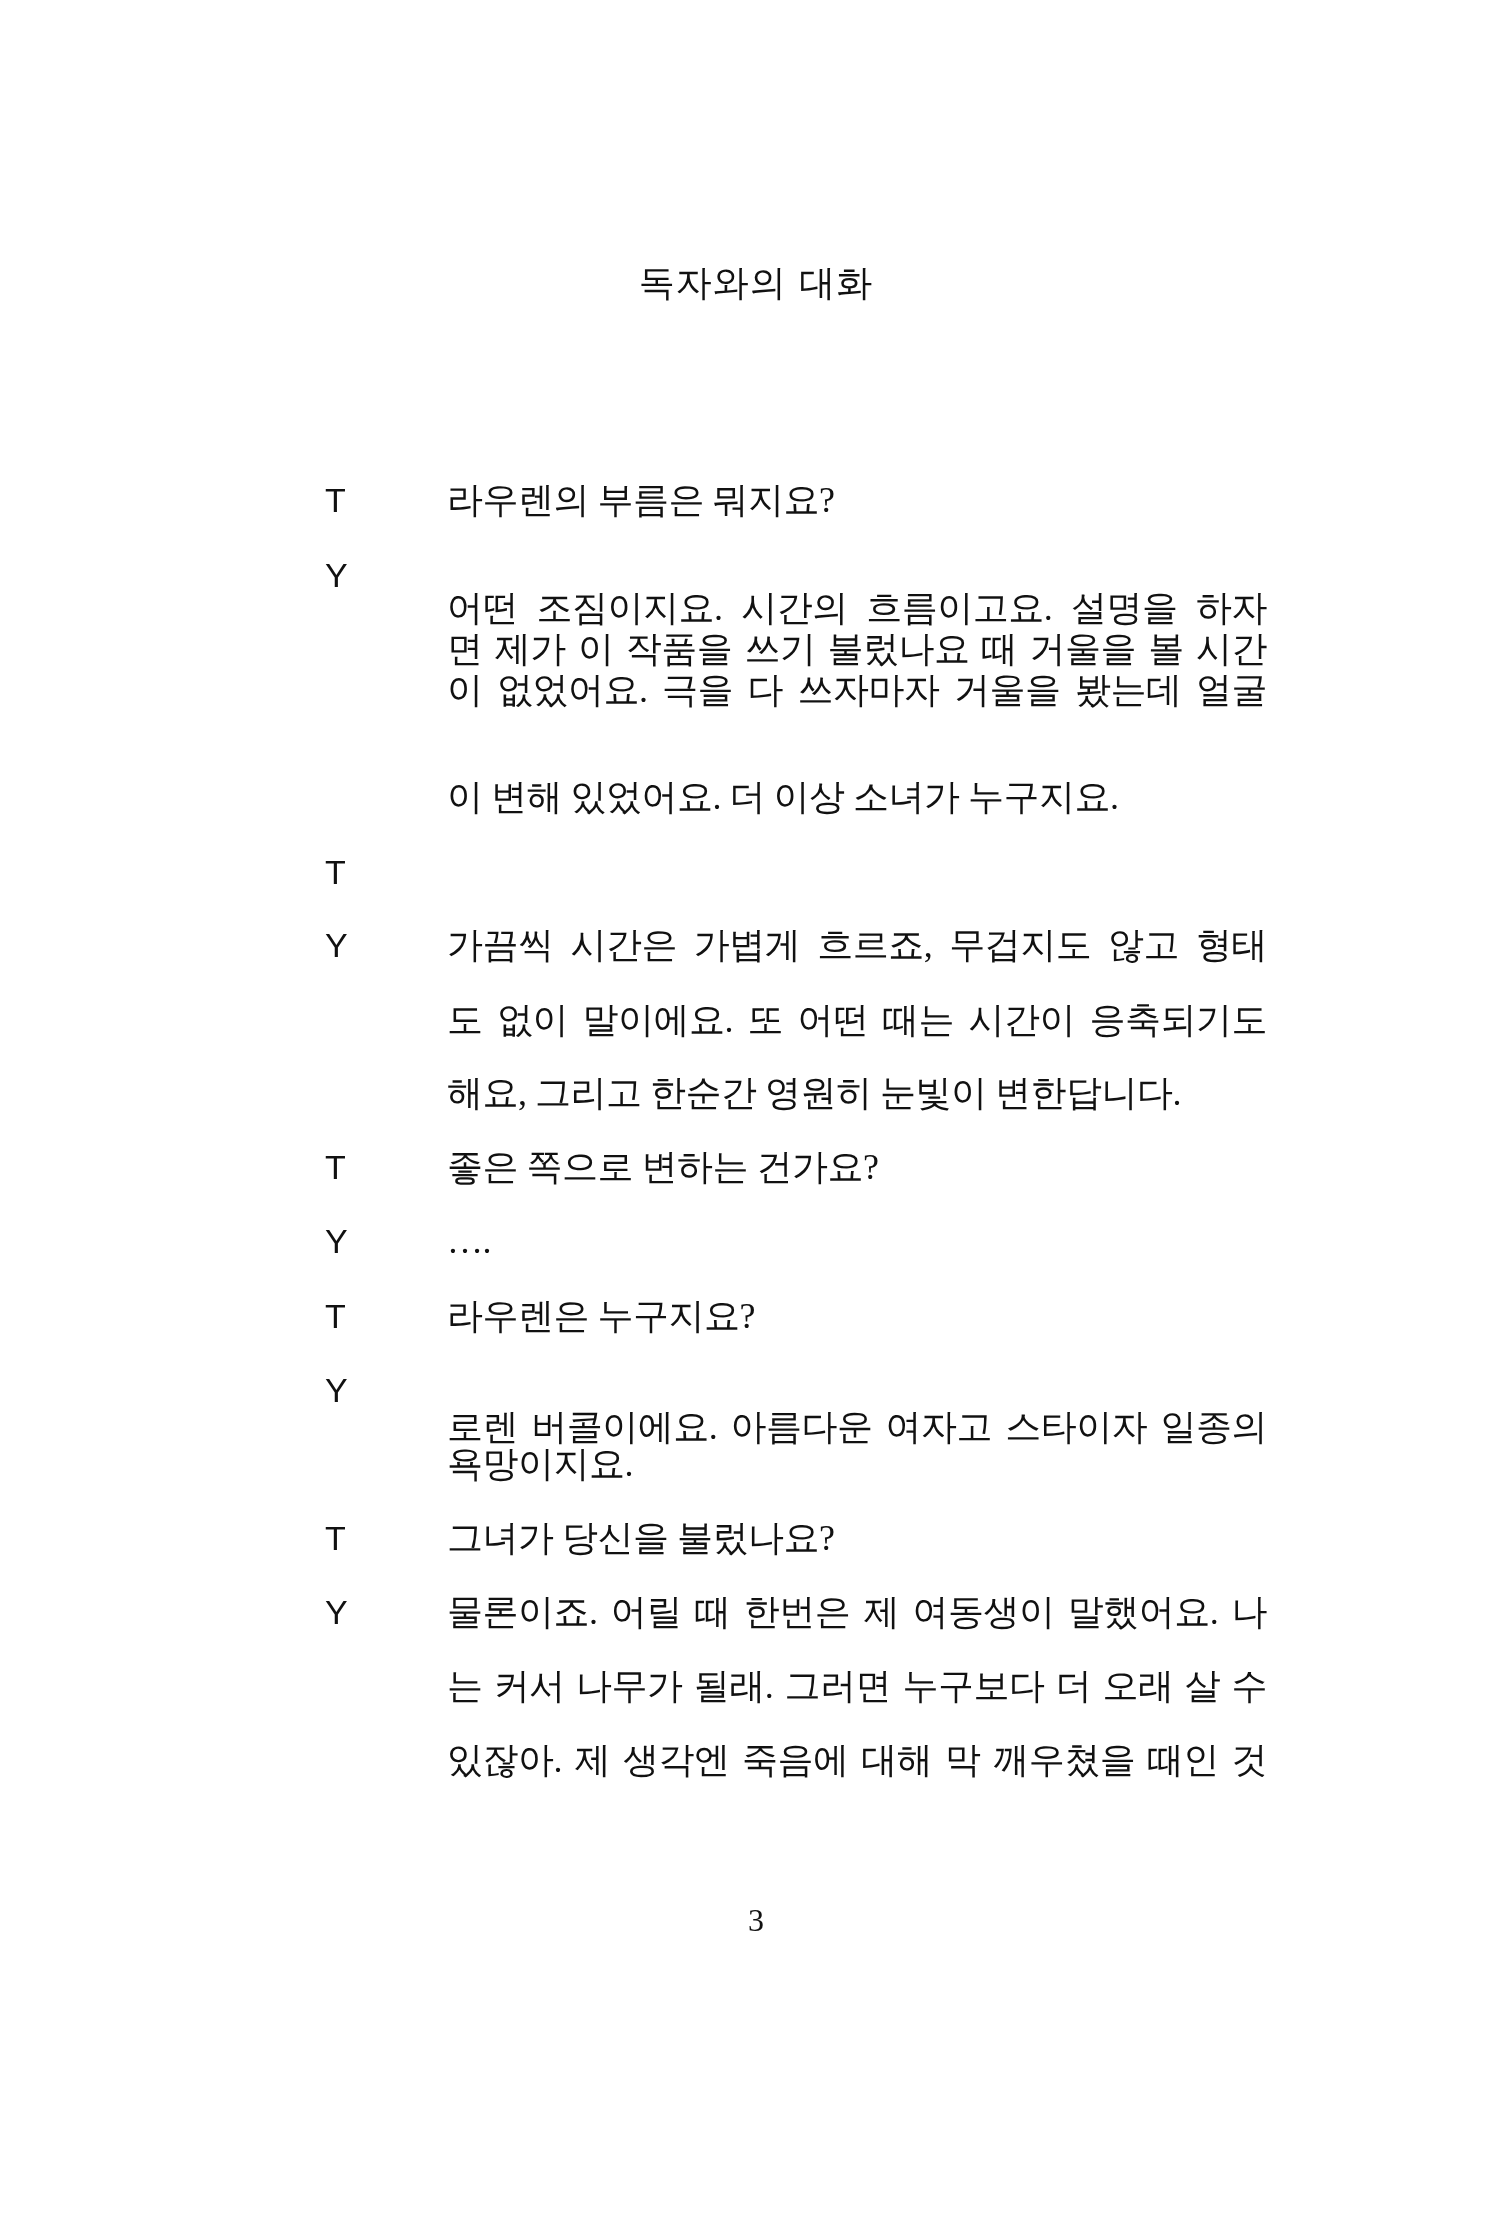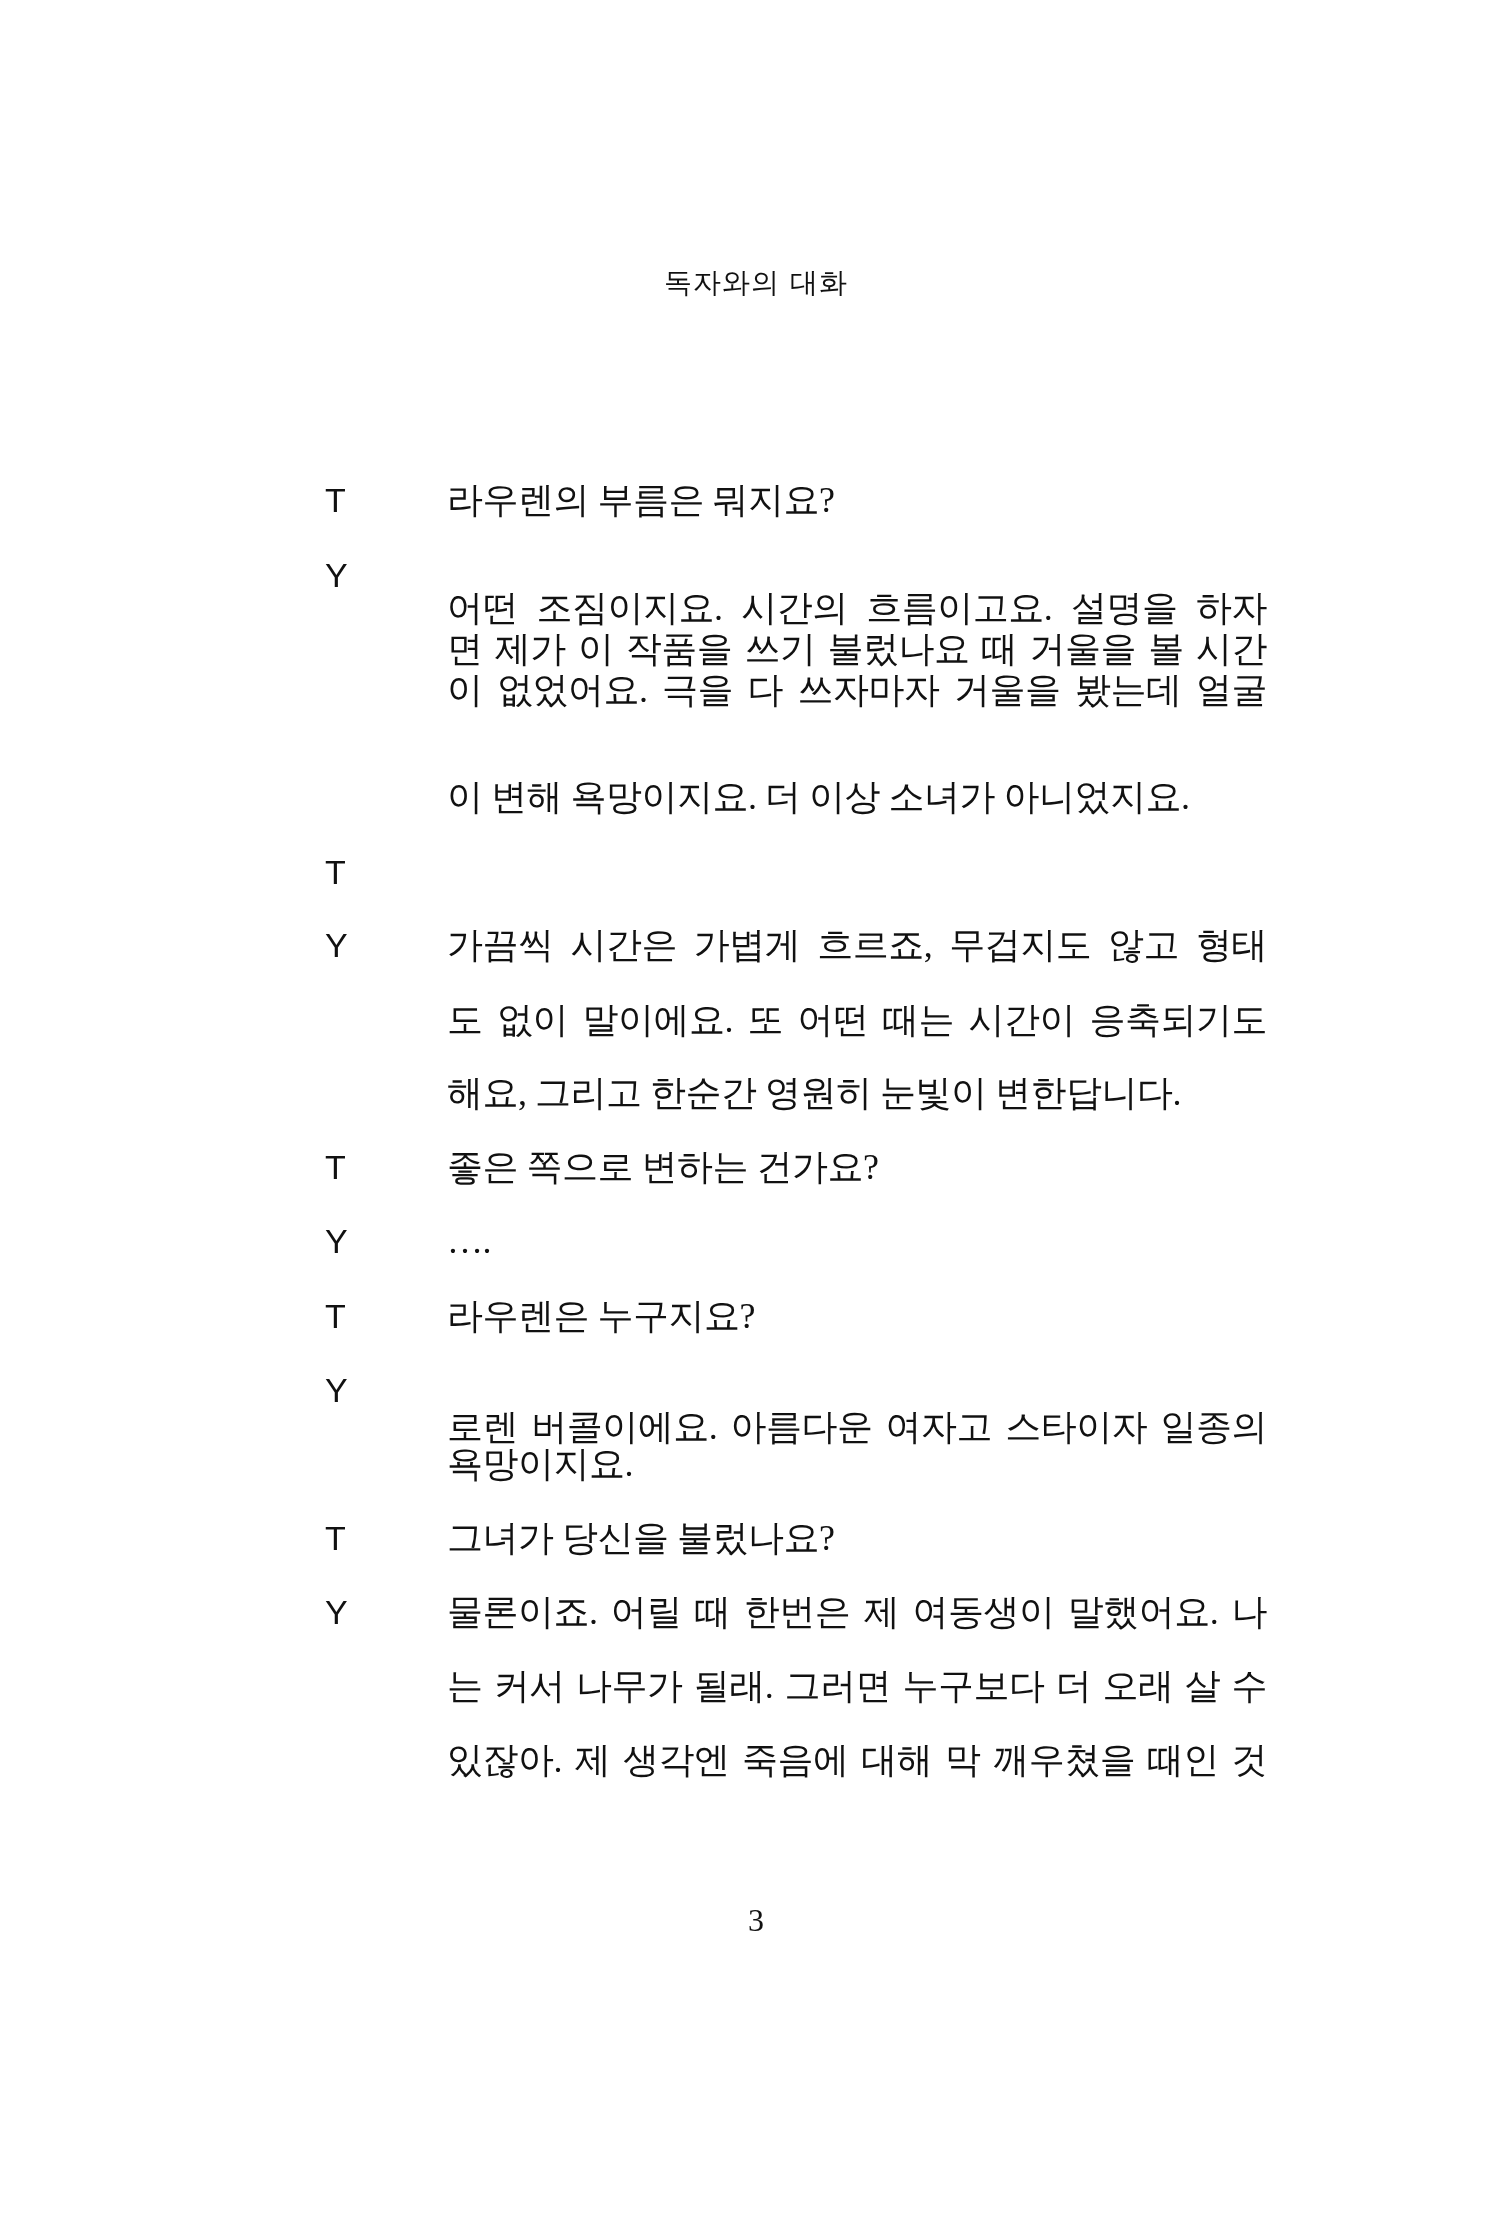--- a/index.html
+++ b/index.html
@@ -1,21 +1,21 @@
 <!DOCTYPE html>
 <html><head>
 <meta charset="utf-8">
 <style>
   html, body { margin: 0; padding: 0; background: #ffffff; }
   body { width: 1512px; height: 2220px; position: relative; overflow: hidden; color: #111; }
   .page { position: absolute; left: 0; top: 0; width: 1512px; height: 2220px; }
   .title {
     position: absolute; left: 0; width: 1512px; top: 258px;
     text-align: center; font-family: "DejaVu Sans", sans-serif;
-    font-size: 28px; line-height: 50px; letter-spacing: 1px;
+    font-size: 36px; line-height: 50px; letter-spacing: 1px;
   }
   .dialogue { position: absolute; left: 0; top: 0; width: 1512px; }
   .row { position: absolute; left: 0; width: 1512px; height: 74px; }
   .speaker {
     position: absolute; left: 325px; width: 40px;
     font-family: "Liberation Sans", sans-serif; font-size: 34px; line-height: 50px;
     top: 0; font-weight: 300;
   }
   .text {
     position: absolute; left: 447px; width: 820px;
@@ -46,21 +46,21 @@
     <div class="row" style="top:624px">
       <span class="speaker"></span>
       <span class="text just" style="white-space: normal; display: block; height: 50px; overflow: hidden;">면 제가 이 작품을 쓰기 불렀나요 때 거울을 볼 시간</span>
     </div>
     <div class="row" style="top:665px">
       <span class="speaker"></span>
       <span class="text just" style="white-space: normal; display: block; height: 50px; overflow: hidden;">이 없었어요. 극을 다 쓰자마자 거울을 봤는데 얼굴</span>
     </div>
     <div class="row" style="top:772px">
       <span class="speaker"></span>
-      <span class="text">이 변해 욕망이지요. 더 이상 소녀가 아니었지요.</span>
+      <span class="text">이 변해 있었어요. 더 이상 소녀가 누구지요.</span>
     </div>
     <div class="row" style="top:847px">
       <span class="speaker">T</span>
     </div>
     <div class="row" style="top:920px">
       <span class="speaker">Y</span>
       <span class="text just" style="white-space: normal; display: block; height: 50px; overflow: hidden;">가끔씩 시간은 가볍게 흐르죠, 무겁지도 않고 형태</span>
     </div>
     <div class="row" style="top:995px">
       <span class="speaker"></span>

